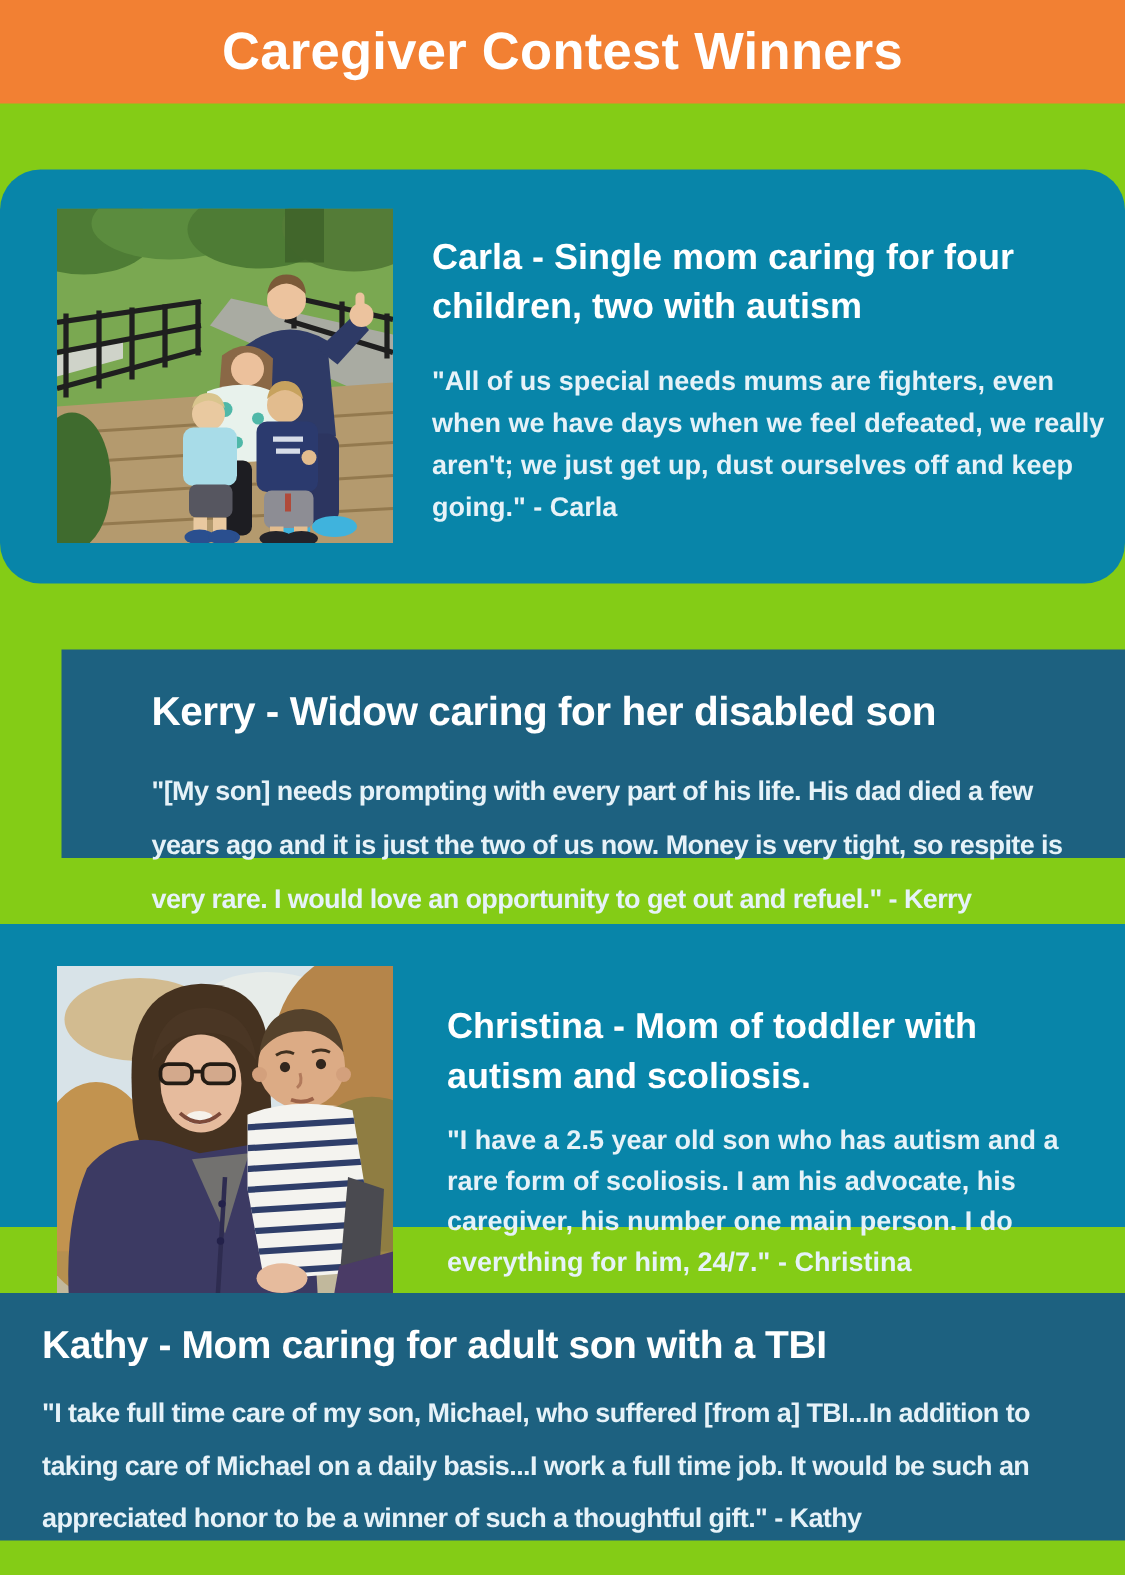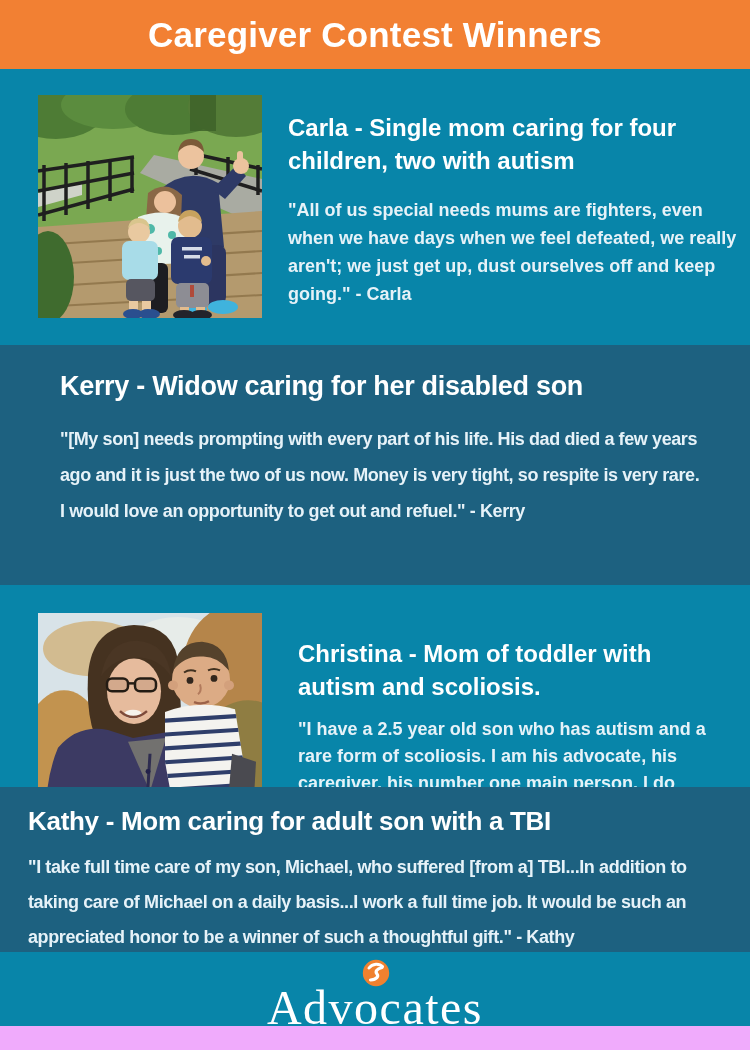--- a/index.html
+++ b/index.html
@@ -1,40 +1,40 @@
 <!DOCTYPE html>
 <html><head>
 <meta charset="utf-8">
 <style>
   * { margin:0; padding:0; box-sizing:border-box; }
   html,body { background:#ffffff; }
   body { width:750px; font-family:"Liberation Sans",sans-serif; }
-  .page { width:750px; height:1050px; overflow:hidden; display:flex; flex-direction:column; background:#f0abfc; }
+  .page { width:750px; height:1050px; overflow:hidden; display:flex; flex-direction:column; background:#84cc16;gap:44px; }
 
   .banner { height:69px; background:#F28033; display:flex; align-items:center; justify-content:center; flex:none; }
   .banner h1 { color:#ffffff; font-size:35px; font-weight:700; letter-spacing:.2px; }
 
   section { flex:none; }
   section.light { background:#0885A9; }
   section.dark  { background:#1D6180; }
 
-  .sec-carla { height:276px; display:flex; padding:26px 0 0 38px; }
+  .sec-carla { height:276px; display:flex; padding:26px 0 0 38px;border-radius:27px; }
   .sec-christina { height:202px; display:flex; padding:28px 0 0 38px; }
 
   .photo-frame { width:224px; height:223px; flex:none; overflow:hidden; }
   .photo-frame svg { display:block; width:100%; height:100%; }
 
   .sec-carla .txt { margin-left:26px; width:452px; padding-top:16px; }
   .sec-christina .txt { margin-left:36px; width:430px; padding-top:24px; }
 
   h2.light-h { color:#ffffff; font-size:24px; line-height:33px; font-weight:700; }
   p.light-q  { color:#E6F2F8; font-size:18px; line-height:28px; font-weight:700; margin-top:19px; }
   .sec-christina p.light-q { margin-top:13px; line-height:27px; }
 
-  .sec-kerry { height:240px; padding:26px 40px 0 60px; }
+  .sec-kerry { height:139px; padding:26px 40px 0 60px;margin-left:41px; }
   .sec-kathy { height:165px; padding:19px 30px 0 28px; }
   h2.dark-h { color:#ffffff; font-size:27px; font-weight:700; letter-spacing:-.3px; }
   p.dark-q  { color:#E6F2F8; font-size:18px; line-height:36px; font-weight:700; letter-spacing:-.4px; margin-top:19px; max-width:640px; }
   .sec-kathy h2.dark-h { font-size:26px; }
   .sec-kathy p.dark-q { margin-top:13px; line-height:35px; max-width:680px; }
 
   .brandbar { height:74px; background:#0885A9; position:relative; flex:none; }
   .brand { position:absolute; left:0; right:0; top:7px; display:flex; flex-direction:column; align-items:center; }
   .brandmark { width:28px; height:28px; margin-left:2px; }
   .wordmark { font-family:"Liberation Serif",serif; font-size:48px; line-height:1; color:#ffffff; letter-spacing:1.5px; margin-top:-3px; }

